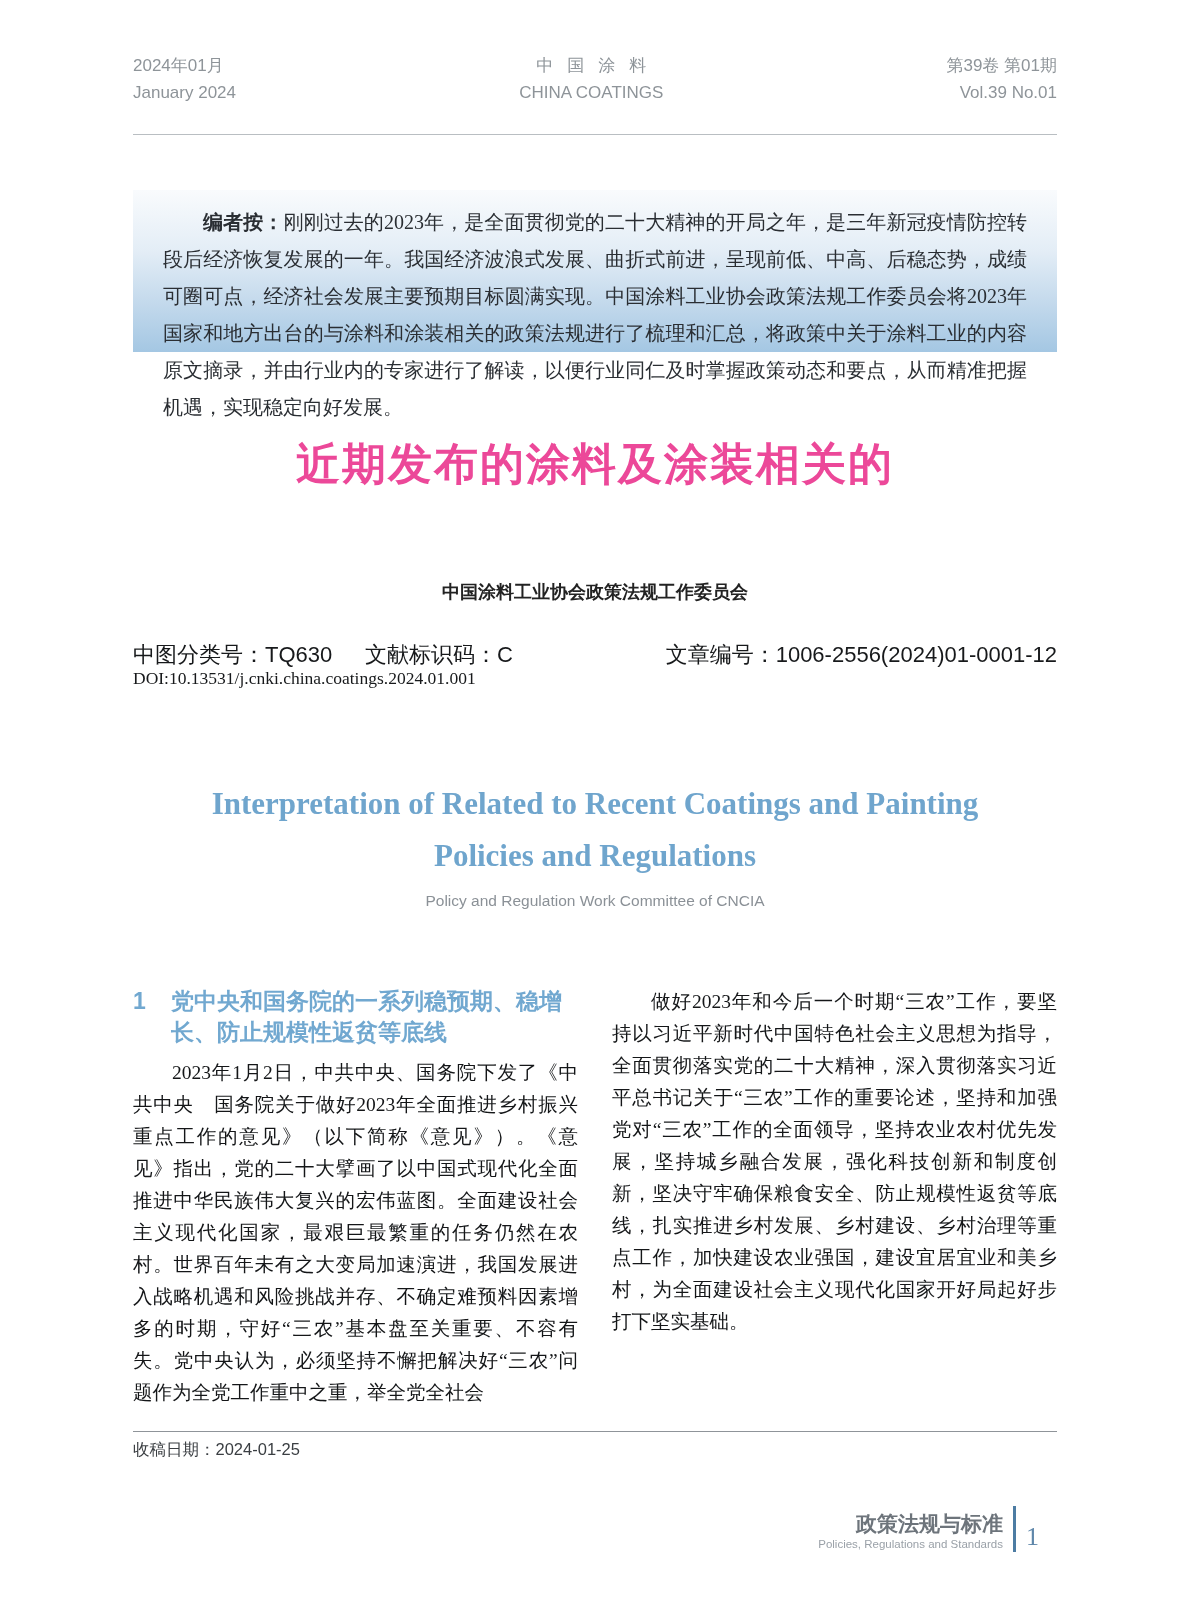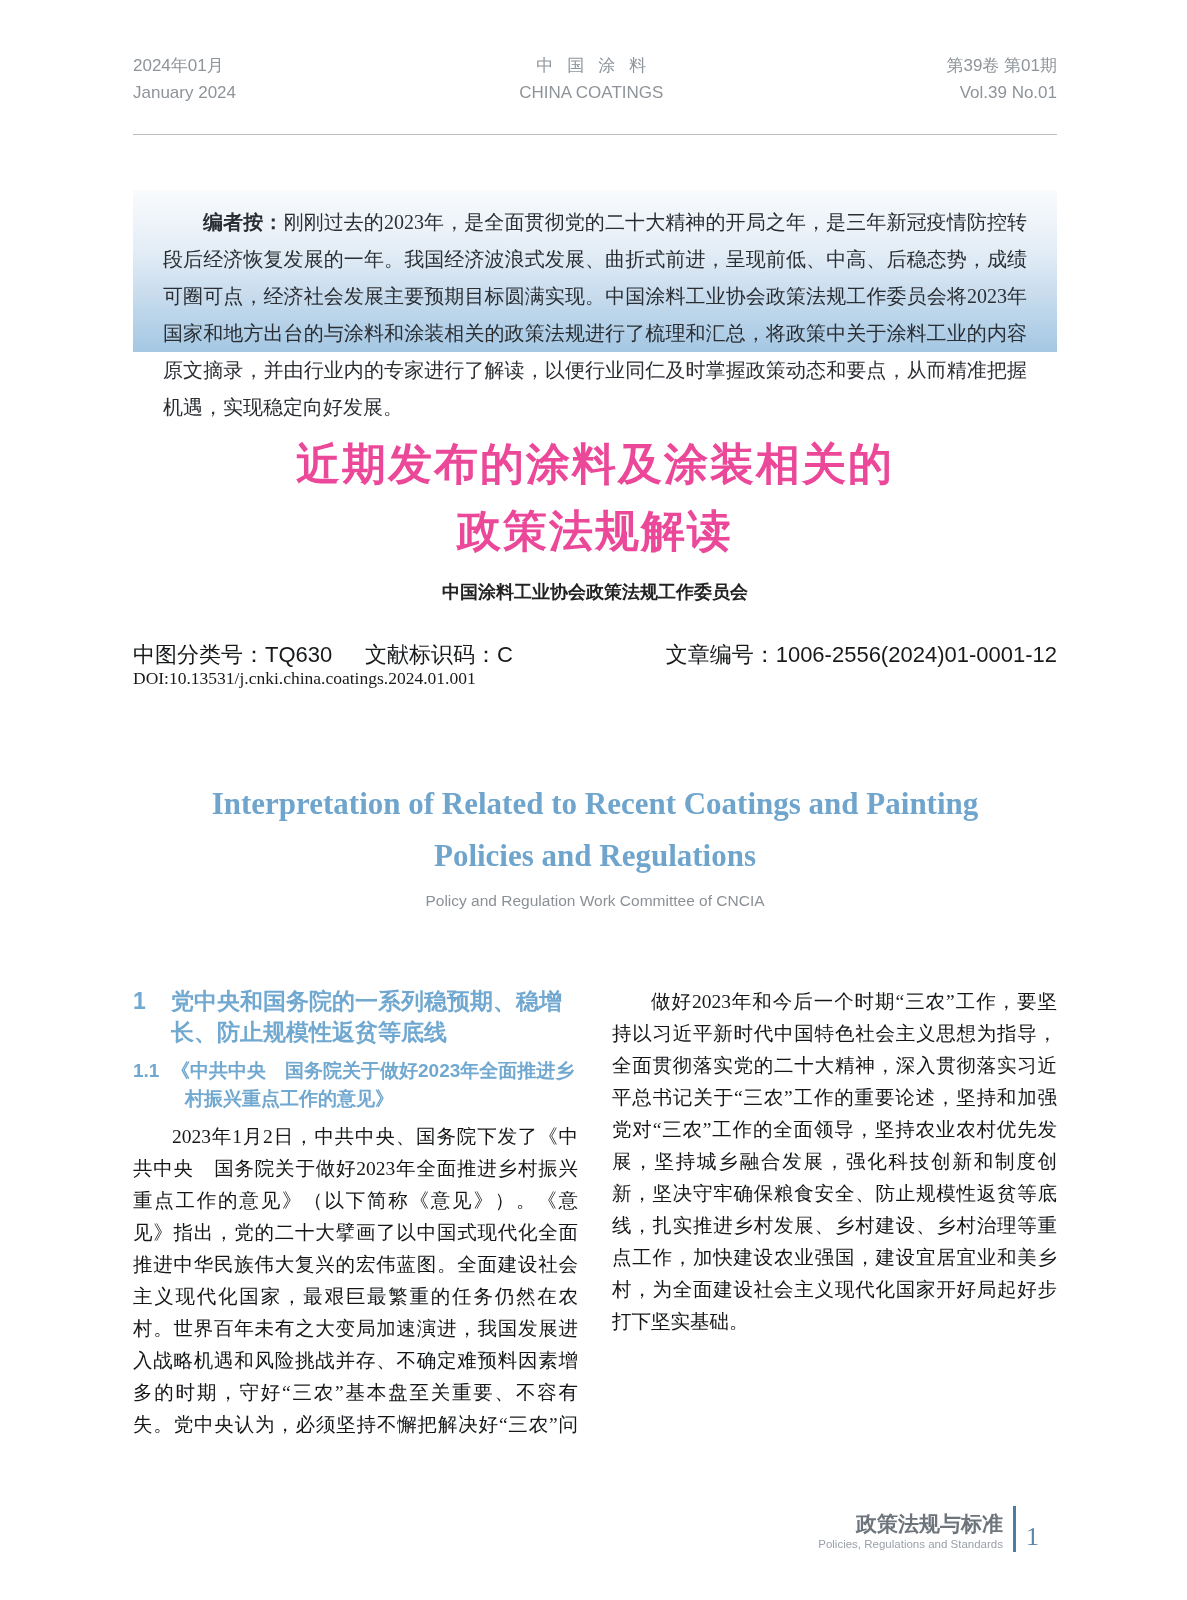--- a/index.html
+++ b/index.html
@@ -152,21 +152,20 @@
       <span>Vol.39 No.01</span>
     </div>
   </div>
 
   <div class="content-abs editor-box">
     <p><b>编者按：</b><span>刚刚过去的2023年，是全面贯彻党的二十大精神的开局之年，是三年新冠疫情防控转段后经济恢复发展的一年。我国经济波浪式发展、曲折式前进，呈现前低、中高、后稳态势，成绩可圈可点，经济社会发展主要预期目标圆满实现。中国涂料工业协会政策法规工作委员会将2023年国家和地方出台的与涂料和涂装相关的政策法规进行了梳理和汇总，将政策中关于涂料工业的内容原文摘录，并由行业内的专家进行了解读，以便行业同仁及时掌握政策动态和要点，从而精准把握机遇，实现稳定向好发展。</span></p>
   </div>
 
   <div class="content-abs title-zh">
     <div>近期发布的涂料及涂装相关的</div>
-    <div>政策法规解读</div>
   </div>
 
   <div class="content-abs author-zh">中国涂料工业协会政策法规工作委员会</div>
 
   <div class="content-abs meta-row">
     <span>中图分类号：TQ630</span>
     <span class="mid">文献标识码：C</span>
     <span>文章编号：1006-2556(2024)01-0001-12</span>
   </div>
   <div class="content-abs doi-line">DOI:10.13531/j.cnki.china.coatings.2024.01.001</div>
@@ -177,31 +176,30 @@
   </div>
 
   <div class="content-abs author-en">Policy and Regulation Work Committee of CNCIA</div>
 
   <div class="content-abs columns">
     <div class="colm">
       <div class="h1">
         <span class="num">1</span>
         <span class="txt">党中央和国务院的一系列稳预期、稳增长、防止规模性返贫等底线</span>
       </div>
-      <div class="h2">
-        <span class="num">1.1</span>
-        <span class="txt">《中共中央　国务院关于做好2023年全面推进乡村振兴重点工作的意见》</span>
-      </div>
       <p class="body-p indent">2023年1月2日，中共中央、国务院下发了《中共中央　国务院关于做好2023年全面推进乡村振兴重点工作的意见》（以下简称《意见》）。《意见》指出，党的二十大擘画了以中国式现代化全面推进中华民族伟大复兴的宏伟蓝图。全面建设社会主义现代化国家，最艰巨最繁重的任务仍然在农村。世界百年未有之大变局加速演进，我国发展进入战略机遇和风险挑战并存、不确定难预料因素增多的时期，守好“三农”基本盘至关重要、不容有失。党中央认为，必须坚持不懈把解决好“三农”问题作为全党工作重中之重，举全党全社会</p>
     </div>
     <div class="colm">
       <p class="body-p indent">做好2023年和今后一个时期“三农”工作，要坚持以习近平新时代中国特色社会主义思想为指导，全面贯彻落实党的二十大精神，深入贯彻落实习近平总书记关于“三农”工作的重要论述，坚持和加强党对“三农”工作的全面领导，坚持农业农村优先发展，坚持城乡融合发展，强化科技创新和制度创新，坚决守牢确保粮食安全、防止规模性返贫等底线，扎实推进乡村发展、乡村建设、乡村治理等重点工作，加快建设农业强国，建设宜居宜业和美乡村，为全面建设社会主义现代化国家开好局起好步打下坚实基础。</p>
     </div>
   </div>
 
+  <div class="content-abs footnote">
+    <span>收稿日期：2024-01-25</span>
+  </div>
 
   <div class="pfooter">
     <div class="labels">
       <div class="zh">政策法规与标准</div>
       <div class="en">Policies, Regulations and Standards</div>
     </div>
     <div class="vbar"></div>
     <div class="pnum">1</div>
   </div>
 

